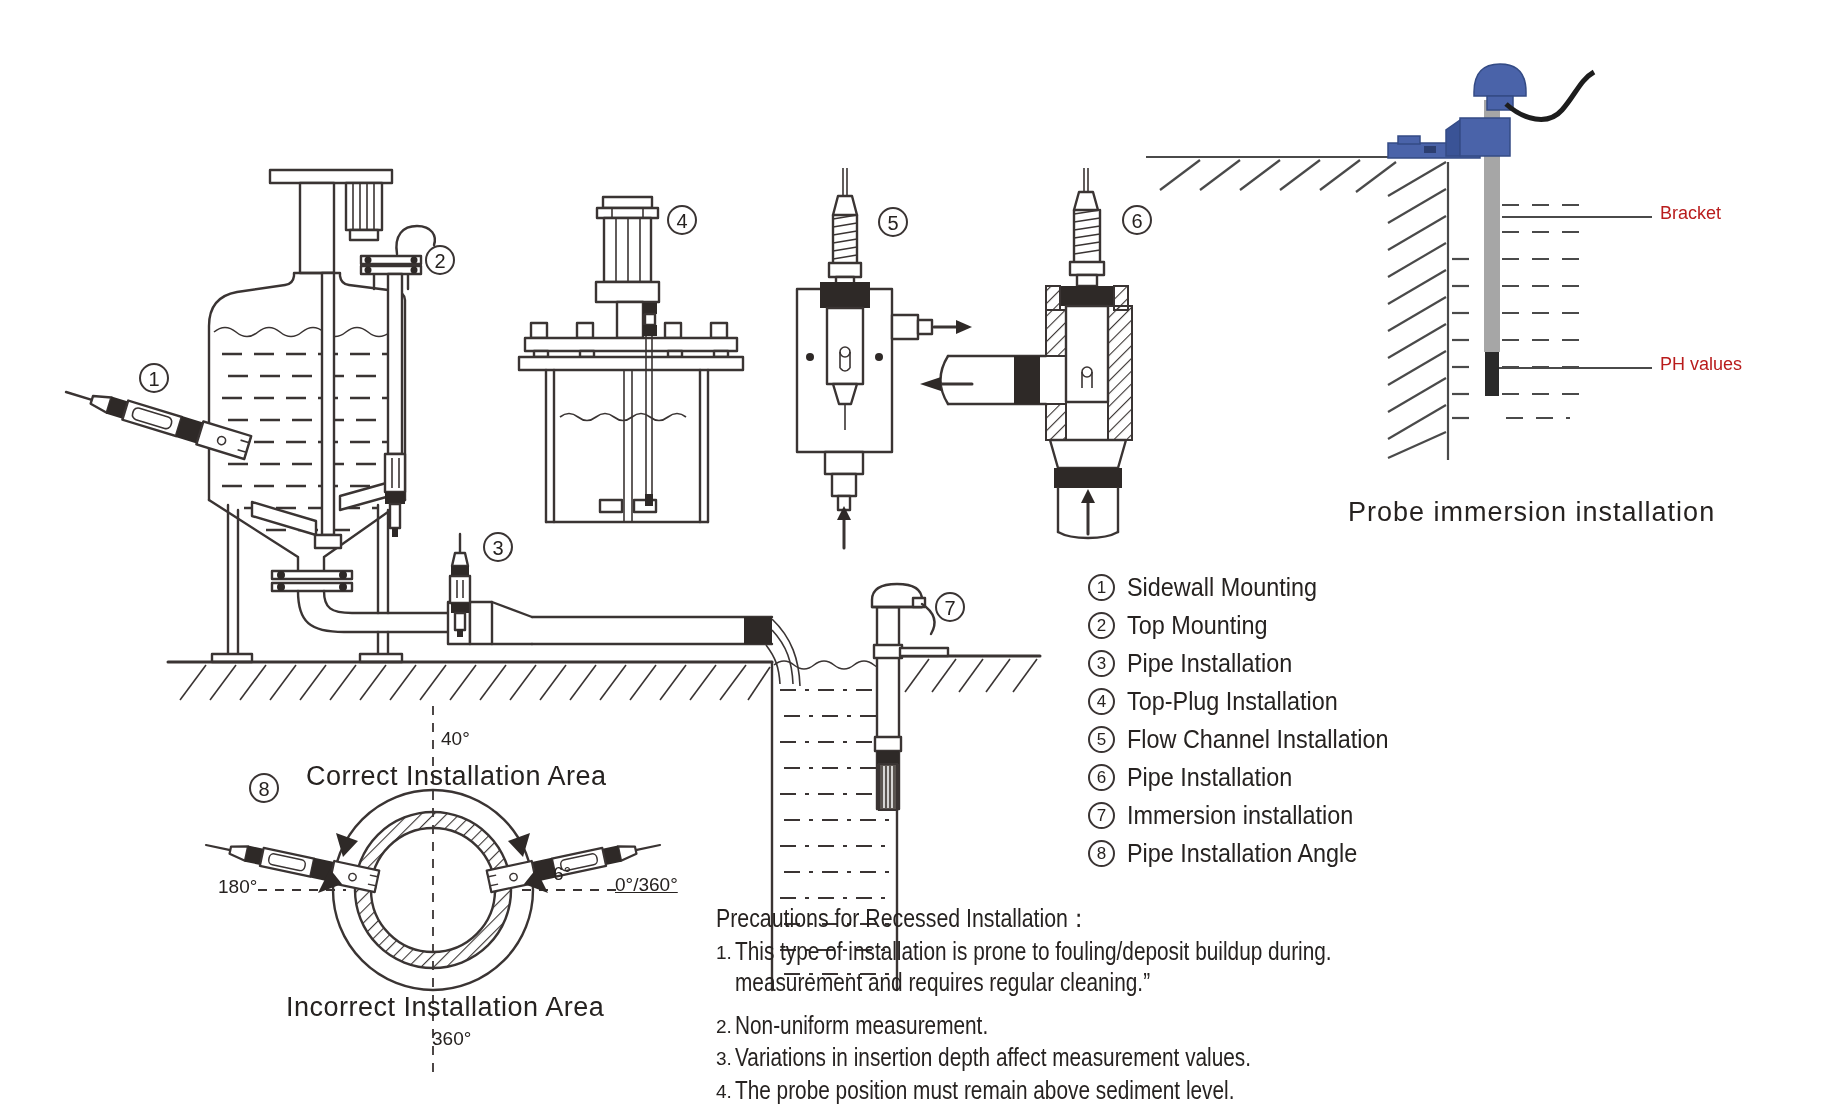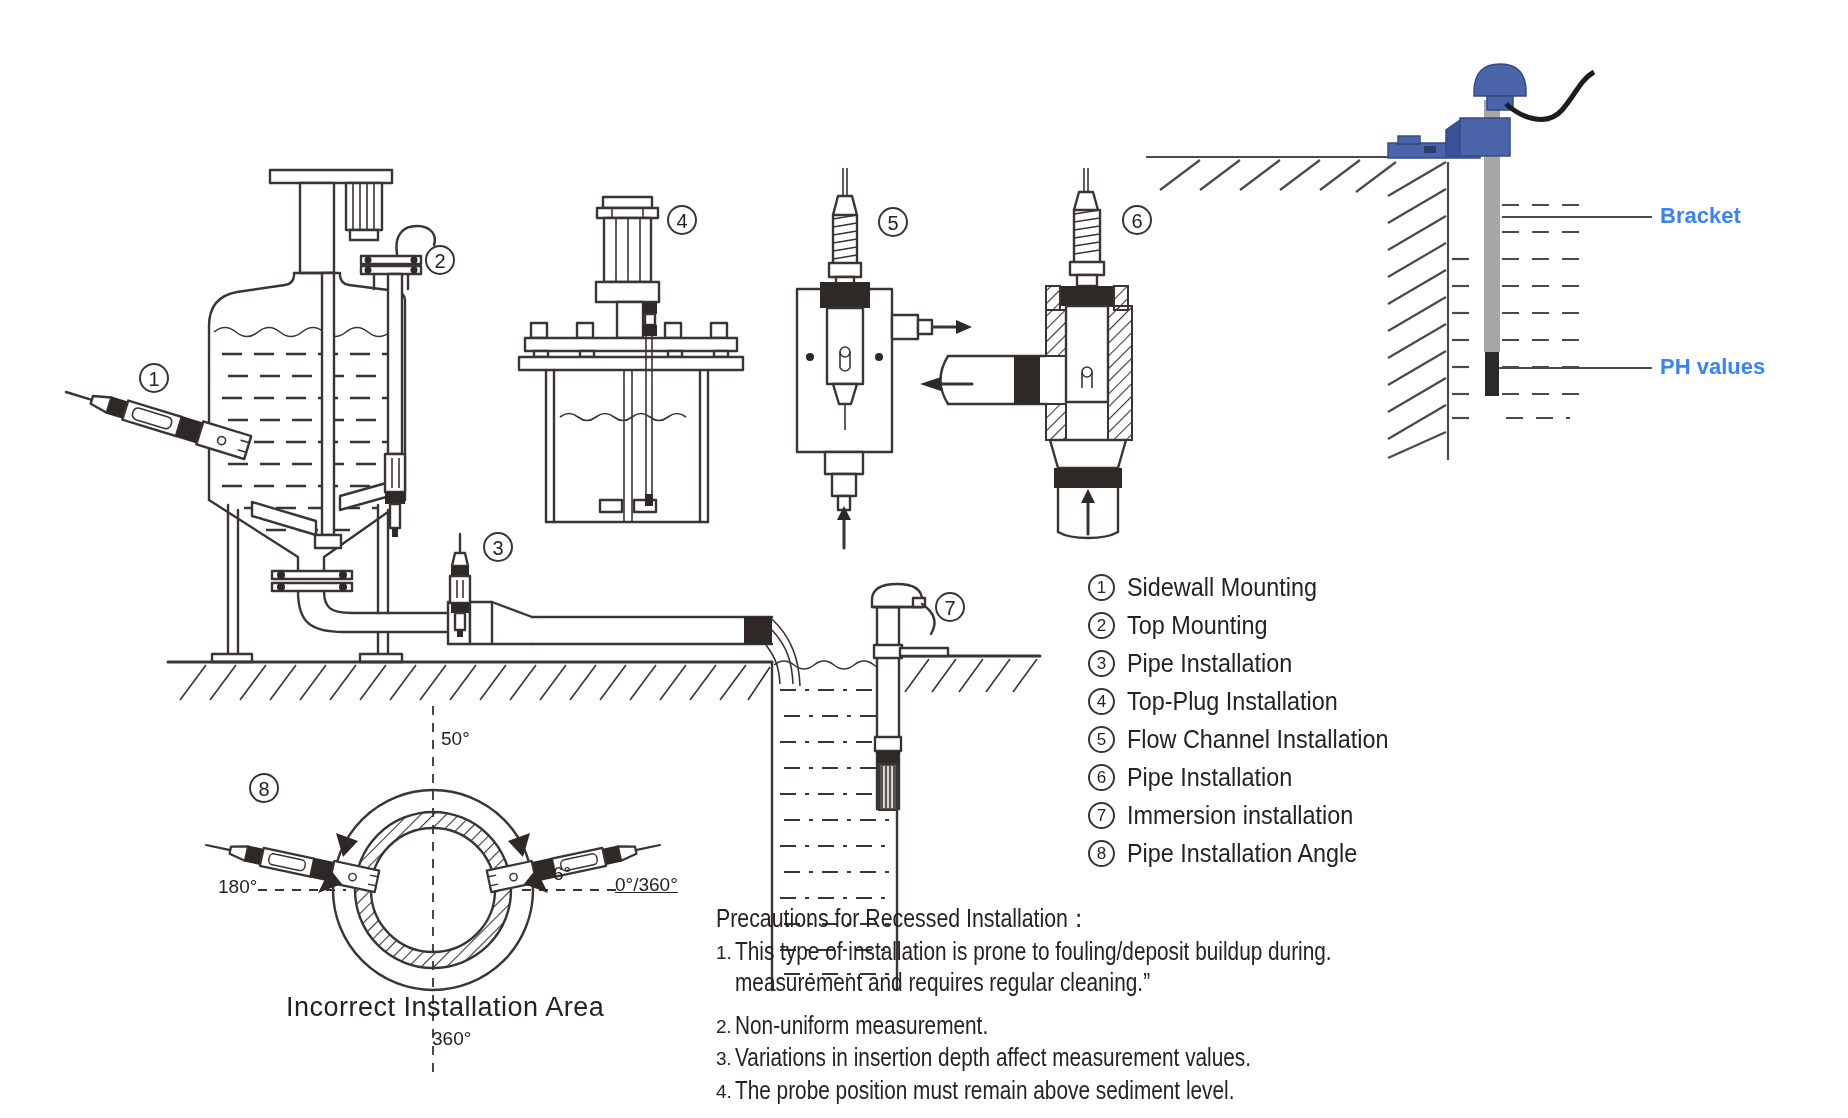--- a/index.html
+++ b/index.html
@@ -16,21 +16,21 @@
   .dshd{stroke:#3a3433;stroke-width:2.2;fill:none;stroke-dasharray:16 9 4 9;}
   .cdsh{stroke:#3a3433;stroke-width:1.8;fill:none;stroke-dasharray:9 8;}
   .ph{stroke:#4a4a4a;stroke-width:2.2;fill:none;}
   .wdsh{stroke:#4a4a4a;stroke-width:2.2;fill:none;stroke-dasharray:17 13;}
   
   .callout{position:absolute;width:30px;height:30px;border:2px solid #3a3433;border-radius:50%;
            text-align:center;line-height:28px;font-size:20px;box-sizing:border-box;background:#fff;}
   .angle{position:absolute;font-size:19px;white-space:nowrap;}
   .area{position:absolute;font-size:27px;white-space:nowrap;letter-spacing:.5px;}
   .caption{position:absolute;font-size:27px;white-space:nowrap;letter-spacing:1px;}
-  .photolbl{position:absolute;font-size:22px;font-weight:700;white-space:nowrap;color:#3b82f6;}
+  .photolbl{position:absolute;font-size:18px;font-weight:400;white-space:nowrap;color:#b91c1c;}
   
   #legend{position:absolute;left:1088px;top:573px;}
   .leg-row{display:flex;align-items:center;height:28px;margin-bottom:10px;}
   .leg-num{width:27px;height:27px;border:2px solid #3a3433;border-radius:50%;box-sizing:border-box;
            text-align:center;line-height:24px;font-size:17px;flex:0 0 auto;}
   .leg-lbl{font-size:26px;margin-left:12px;white-space:nowrap;display:inline-block;
            transform:scaleX(.9);transform-origin:0 50%;}
   
   .prec-title{position:absolute;left:716px;top:901px;font-size:26px;white-space:nowrap;
               display:block;transform:scaleX(.82);transform-origin:0 0;}
@@ -416,29 +416,31 @@
 
   <div class="callout" style="left:139px;top:363px;">1</div>
   <div class="callout" style="left:425px;top:245px;">2</div>
   <div class="callout" style="left:483px;top:532px;">3</div>
   <div class="callout" style="left:667px;top:205px;">4</div>
   <div class="callout" style="left:878px;top:207px;">5</div>
   <div class="callout" style="left:1122px;top:205px;">6</div>
   <div class="callout" style="left:935px;top:592px;">7</div>
   <div class="callout" style="left:249px;top:773px;">8</div>
 
-  <span class="angle" style="left:441px;top:728px;">50°</span>
+  <span class="angle" style="left:441px;top:728px;">40°</span>
   <span class="angle" style="left:218px;top:876px;">180°</span>
   <span class="angle" style="left:553px;top:863px;">6°</span>
   <span class="angle" style="left:615px;top:874px;text-decoration:underline;">0°/360°</span>
   <span class="angle" style="left:432px;top:1028px;">360°</span>
+  <span class="area" style="left:306px;top:761px;">Correct Installation Area</span>
   <span class="area" style="left:286px;top:992px;text-align:right;">Incorrect Installation Area</span>
 
   <span class="photolbl" style="left:1660px;top:203px;">Bracket</span>
   <span class="photolbl" style="left:1660px;top:354px;">PH values</span>
+  <span class="caption" style="left:1348px;top:497px;">Probe immersion installation</span>
 
   <div id="legend">
     <div class="leg-row">
         <span class="leg-num">1</span>
         <span class="leg-lbl">Sidewall Mounting</span>
       </div>
     <div class="leg-row">
         <span class="leg-num">2</span>
         <span class="leg-lbl">Top Mounting</span>
       </div>

